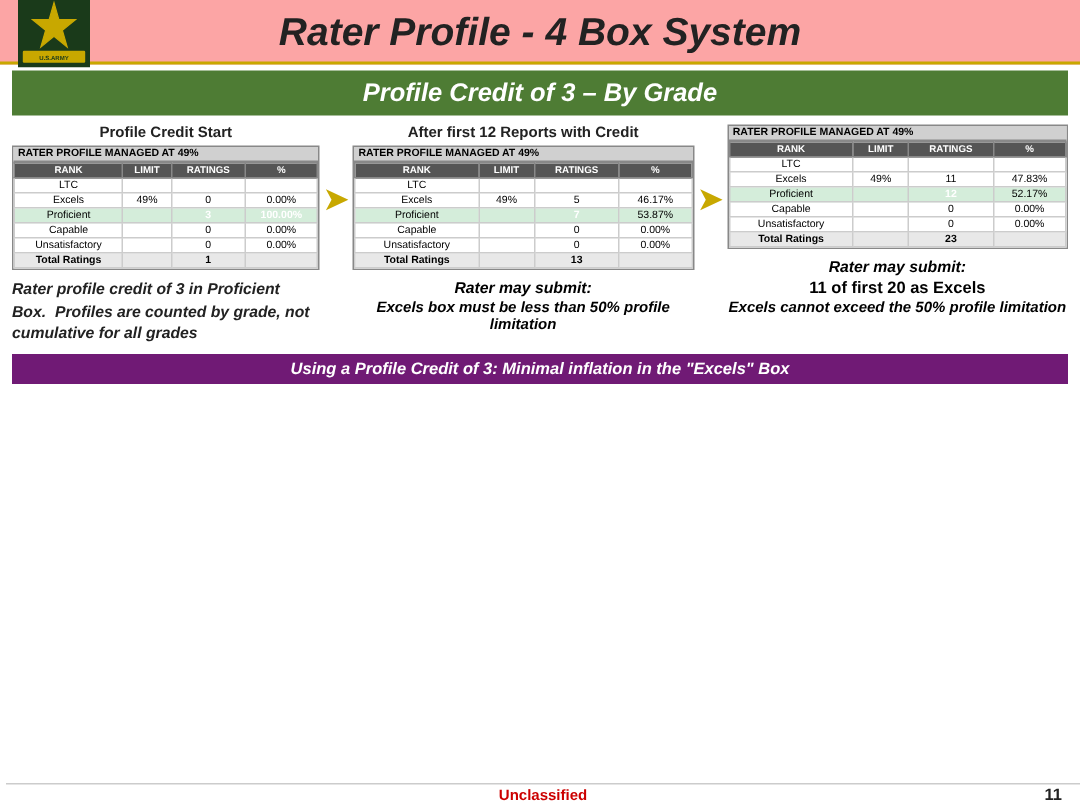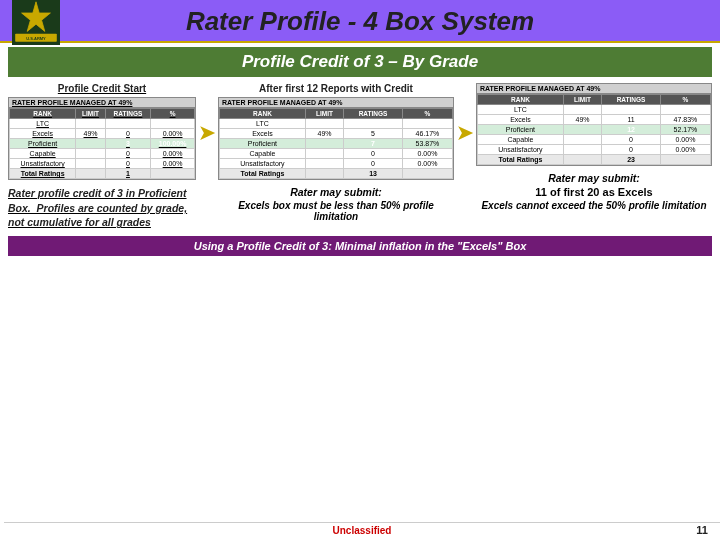--- a/index.html
+++ b/index.html
@@ -7,21 +7,21 @@
       width: 720px;
       height: 540px;
       background: #fff;
       font-family: Arial, sans-serif;
       overflow: hidden;
       position: relative;
     }
 
     
     .header {
-      background: #8b5cf6;
+      background: #fca5a5;
       text-align: center;
       padding: 6px 0 4px 0;
       display: flex;
       align-items: center;
       justify-content: center;
       border-bottom: 2px solid #c8a800;
       position: relative;
     }
     .army-logo {
       position: absolute;
@@ -174,21 +174,21 @@
     }
 
     
     .three-cols {
       display: flex;
       flex-direction: row;
       gap: 0;
       width: 100%;
       align-items: flex-start;
     }
-    .col1 { width: 188px; flex-shrink: 0; text-decoration: underline; }
+    .col1 { width: 205px; flex-shrink: 0; }
     .col-arrow { width: 22px; flex-shrink: 0; display: flex; align-items: flex-start; justify-content: center; padding-top: 22px; }
     .col2 { flex: 1; }
     .col3 { flex: 1; }
   </style>
 </head>
 <body>
 
 <div class="header">
 
   <svg class="army-logo" viewBox="0 0 60 60" xmlns="http://www.w3.org/2000/svg">

